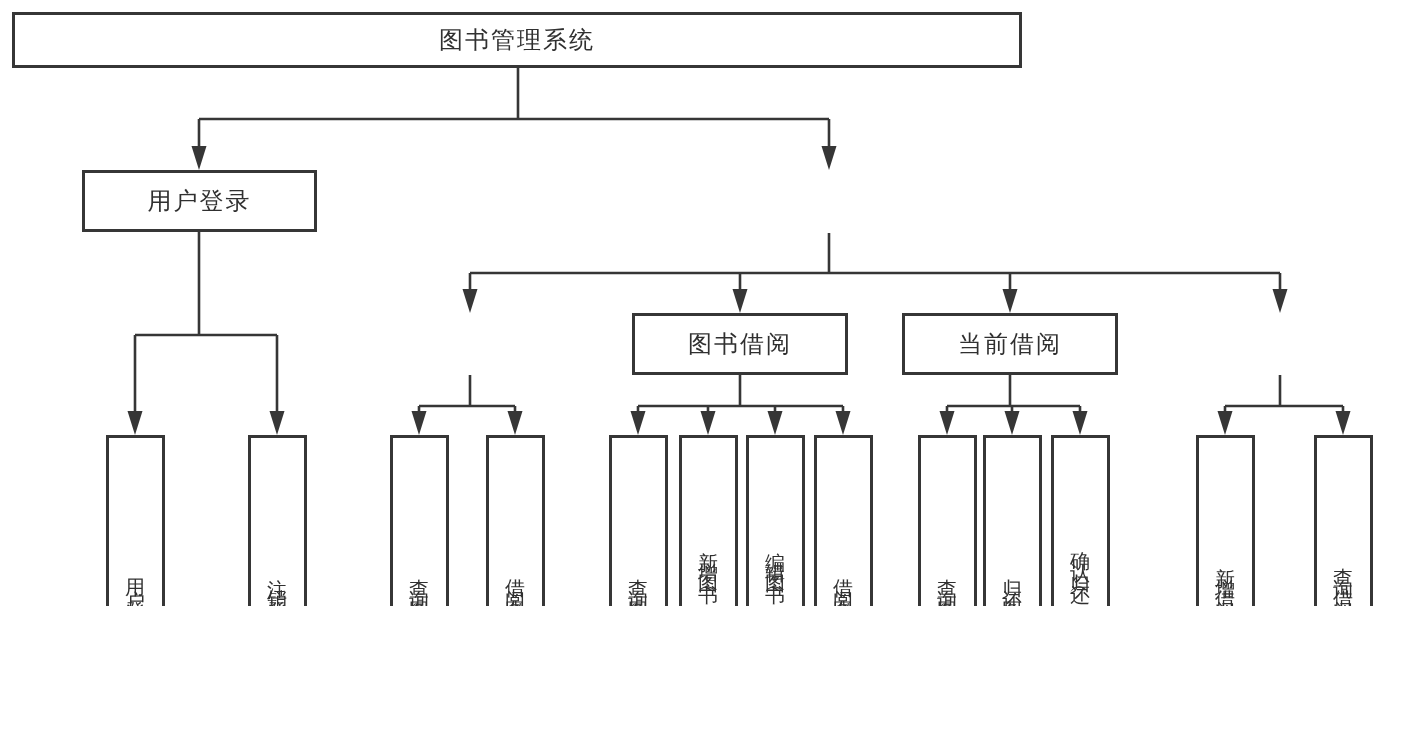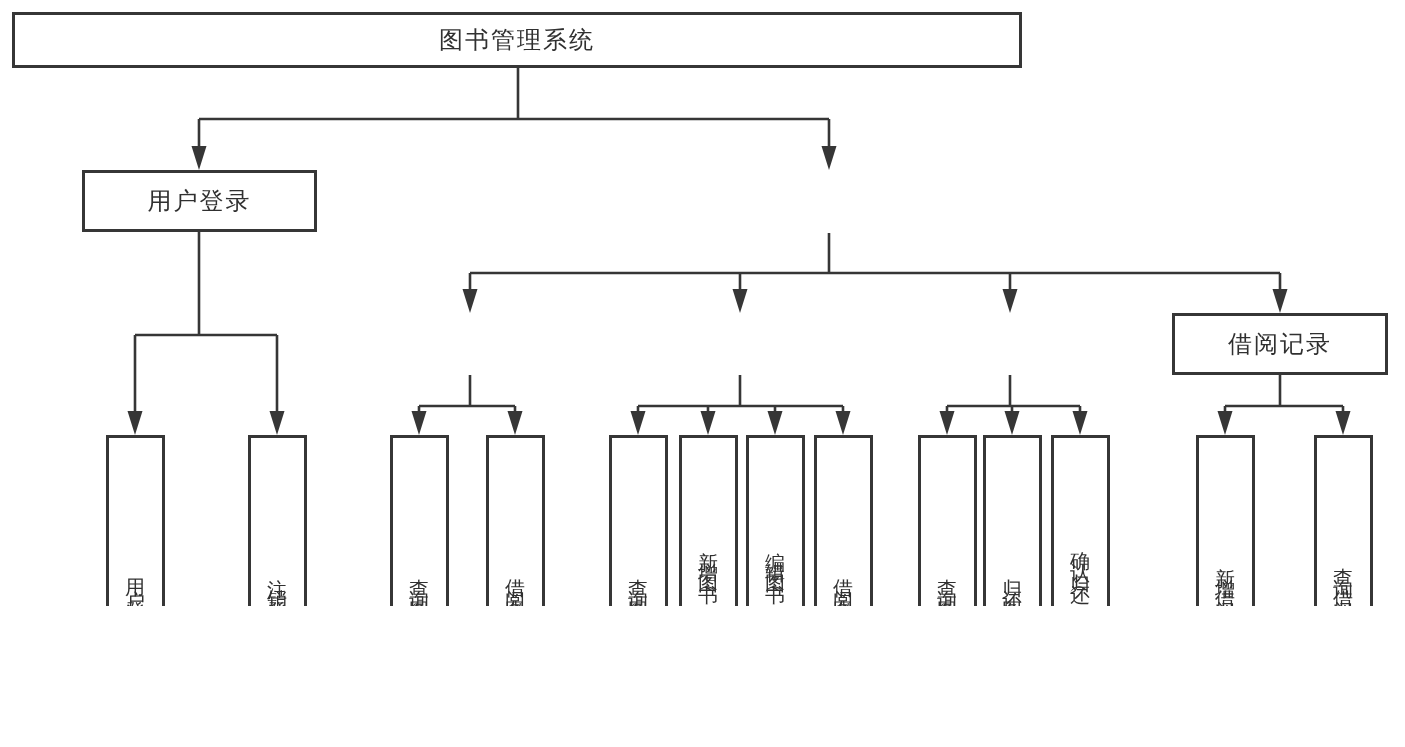--- a/index.html
+++ b/index.html
@@ -60,22 +60,25 @@
   </svg>
 
   <div class="node" style="left:12px;top:12px;width:1010px;height:56px">
     <span class="h-label">图书管理系统</span>
   </div>
 
   <div class="node" style="left:82px;top:170px;width:235px;height:62px">
     <span class="h-label">用户登录</span>
   </div>
 
-  <div class="node" style="left:1172px;top:313px;width:216px;height:62px">
-    <span class="h-label">借阅记录</span>
+  <div class="node" style="left:632px;top:313px;width:216px;height:62px">
+    <span class="h-label">图书借阅</span>
+  </div>
+  <div class="node" style="left:902px;top:313px;width:216px;height:62px">
+    <span class="h-label">当前借阅</span>
   </div>
 
   <div class="node leaf" style="left:106px">
     <span class="v-label">用户登录</span>
   </div>
   <div class="node leaf" style="left:248px">
     <span class="v-label">注销登录</span>
   </div>
 
   <div class="node leaf" style="left:390px">

